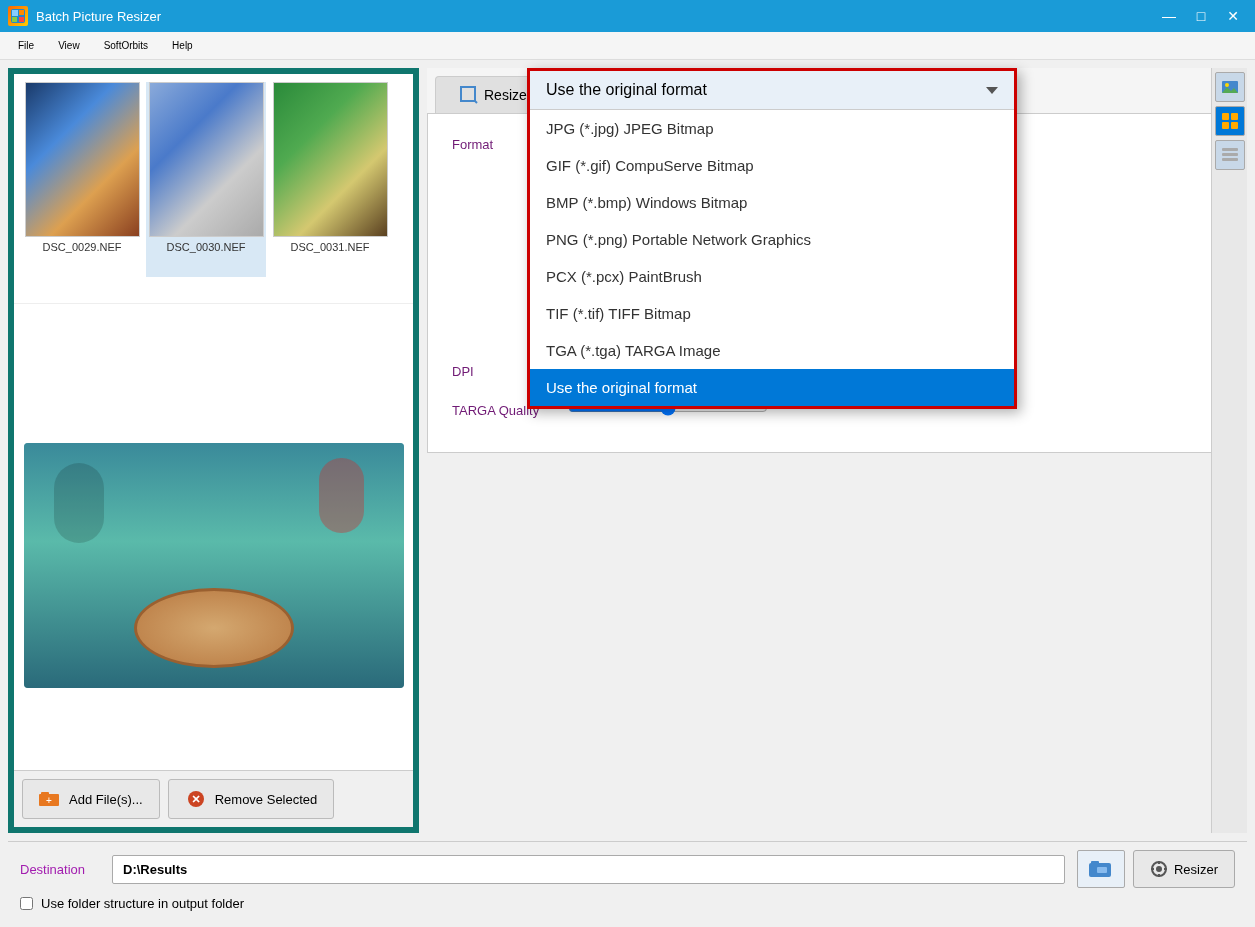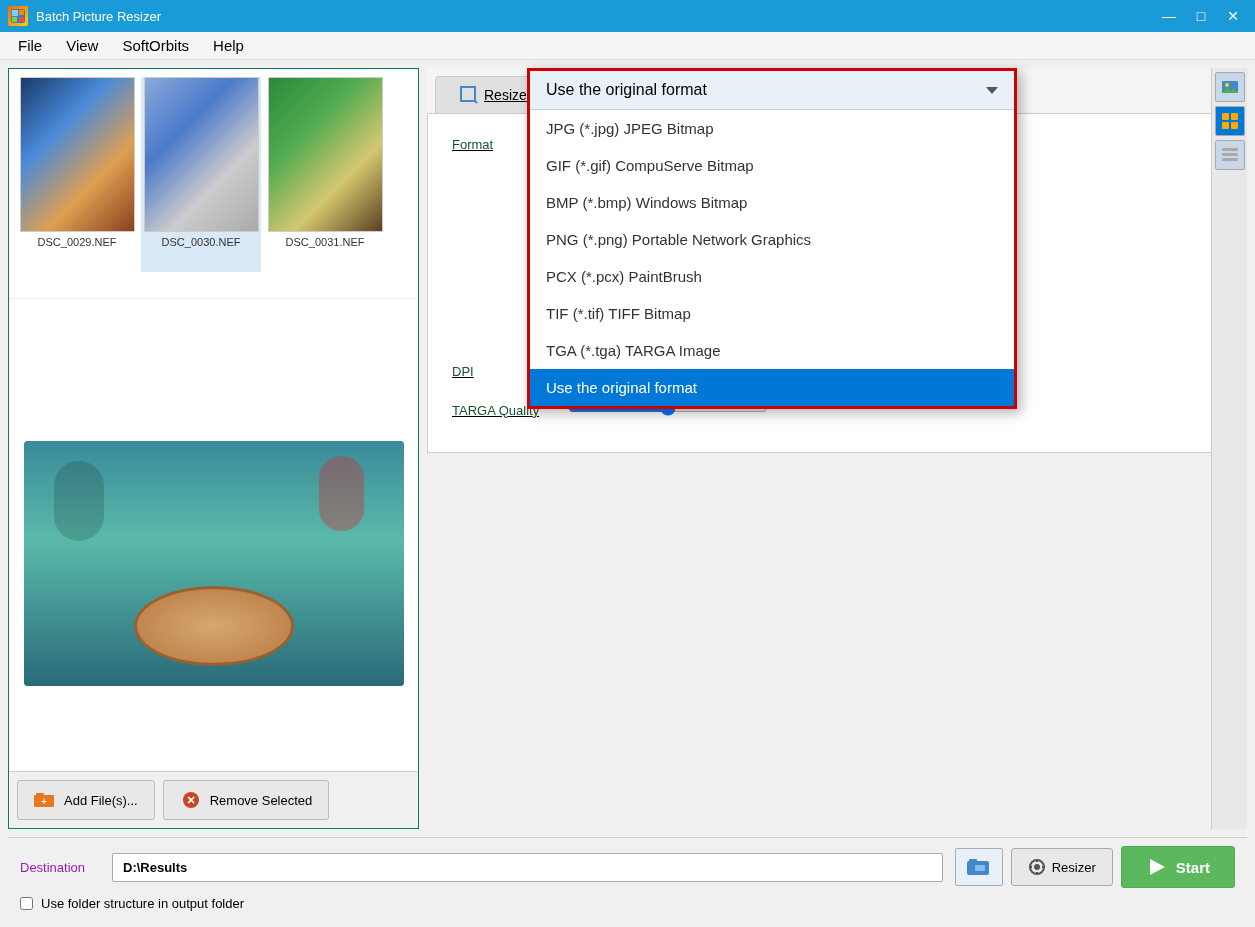--- a/index.html
+++ b/index.html
@@ -56,21 +56,21 @@
       background: #f5f5f5;
       height: 28px;
       display: flex;
       align-items: center;
       padding: 0 8px;
       border-bottom: 1px solid #ddd;
       gap: 4px;
     }
     .menu-item {
       padding: 2px 10px;
-      font-size: 15px;
+      font-size: 10px;
       cursor: pointer;
       border-radius: 2px;
     }
 
     
     .main-window {
       display: flex;
       flex-direction: column;
       height: calc(927px - 32px - 28px);
       background: #f0f0f0;
@@ -83,21 +83,21 @@
       display: flex;
       gap: 8px;
       flex: 1;
       min-height: 0;
     }
 
     
     .file-list-panel {
       flex: 1;
       background: #0f172a;
-      border: 1px solid #0f766e;
+      border: 6px solid #0f766e;
       position: relative;
       overflow: hidden;
     }
 
     .thumbnail-strip {
       display: flex;
       gap: 4px;
       padding: 8px;
       background: white;
       border-bottom: 1px solid #eee;
@@ -147,21 +147,20 @@
       position: relative;
       overflow: hidden;
     }
 
     
     .right-panel {
       width: 820px;
       display: flex;
       flex-direction: column;
       position: relative;
-      text-decoration: underline;
     }
 
     
     .large-dropdown {
       position: absolute;
       top: 0;
       left: 100px;
       width: 490px;
       background: white;
       border: 3px solid #cc0000;
@@ -244,21 +243,21 @@
 
     .form-row {
       display: flex;
       align-items: center;
       margin-bottom: 16px;
       gap: 16px;
     }
     .form-label {
       width: 100px;
       font-size: 13px;
-      color: #14532d;
+      color: #701a75;
     }
     .form-control {
       flex: 1;
       position: relative;
     }
 
     
     .dropdown {
       width: 310px;
       border: 1px solid #aaa;
@@ -662,26 +661,20 @@
           <svg width="18" height="18" viewBox="0 0 18 18">
             <circle cx="9" cy="9" r="7" fill="none" stroke="#555" stroke-width="2"></circle>
             <circle cx="9" cy="9" r="3" fill="#555"></circle>
             <line x1="9" y1="1" x2="9" y2="4" stroke="#555" stroke-width="2"></line>
             <line x1="9" y1="14" x2="9" y2="17" stroke="#555" stroke-width="2"></line>
             <line x1="1" y1="9" x2="4" y2="9" stroke="#555" stroke-width="2"></line>
             <line x1="14" y1="9" x2="17" y2="9" stroke="#555" stroke-width="2"></line>
           </svg>
           <span>Resizer</span>
         </button>
-        <button class="start-btn">
-          <svg width="22" height="22" viewBox="0 0 22 22">
-            <polygon points="4,3 19,11 4,19" fill="white"></polygon>
-          </svg>
-          <span>Start</span>
-        </button>
       </div>
     </div>
     <div class="checkbox-row">
       <input type="checkbox" style="">
       <span>Use folder structure in output folder</span>
     </div>
   </div>
 </div>
 
 </body></html>

